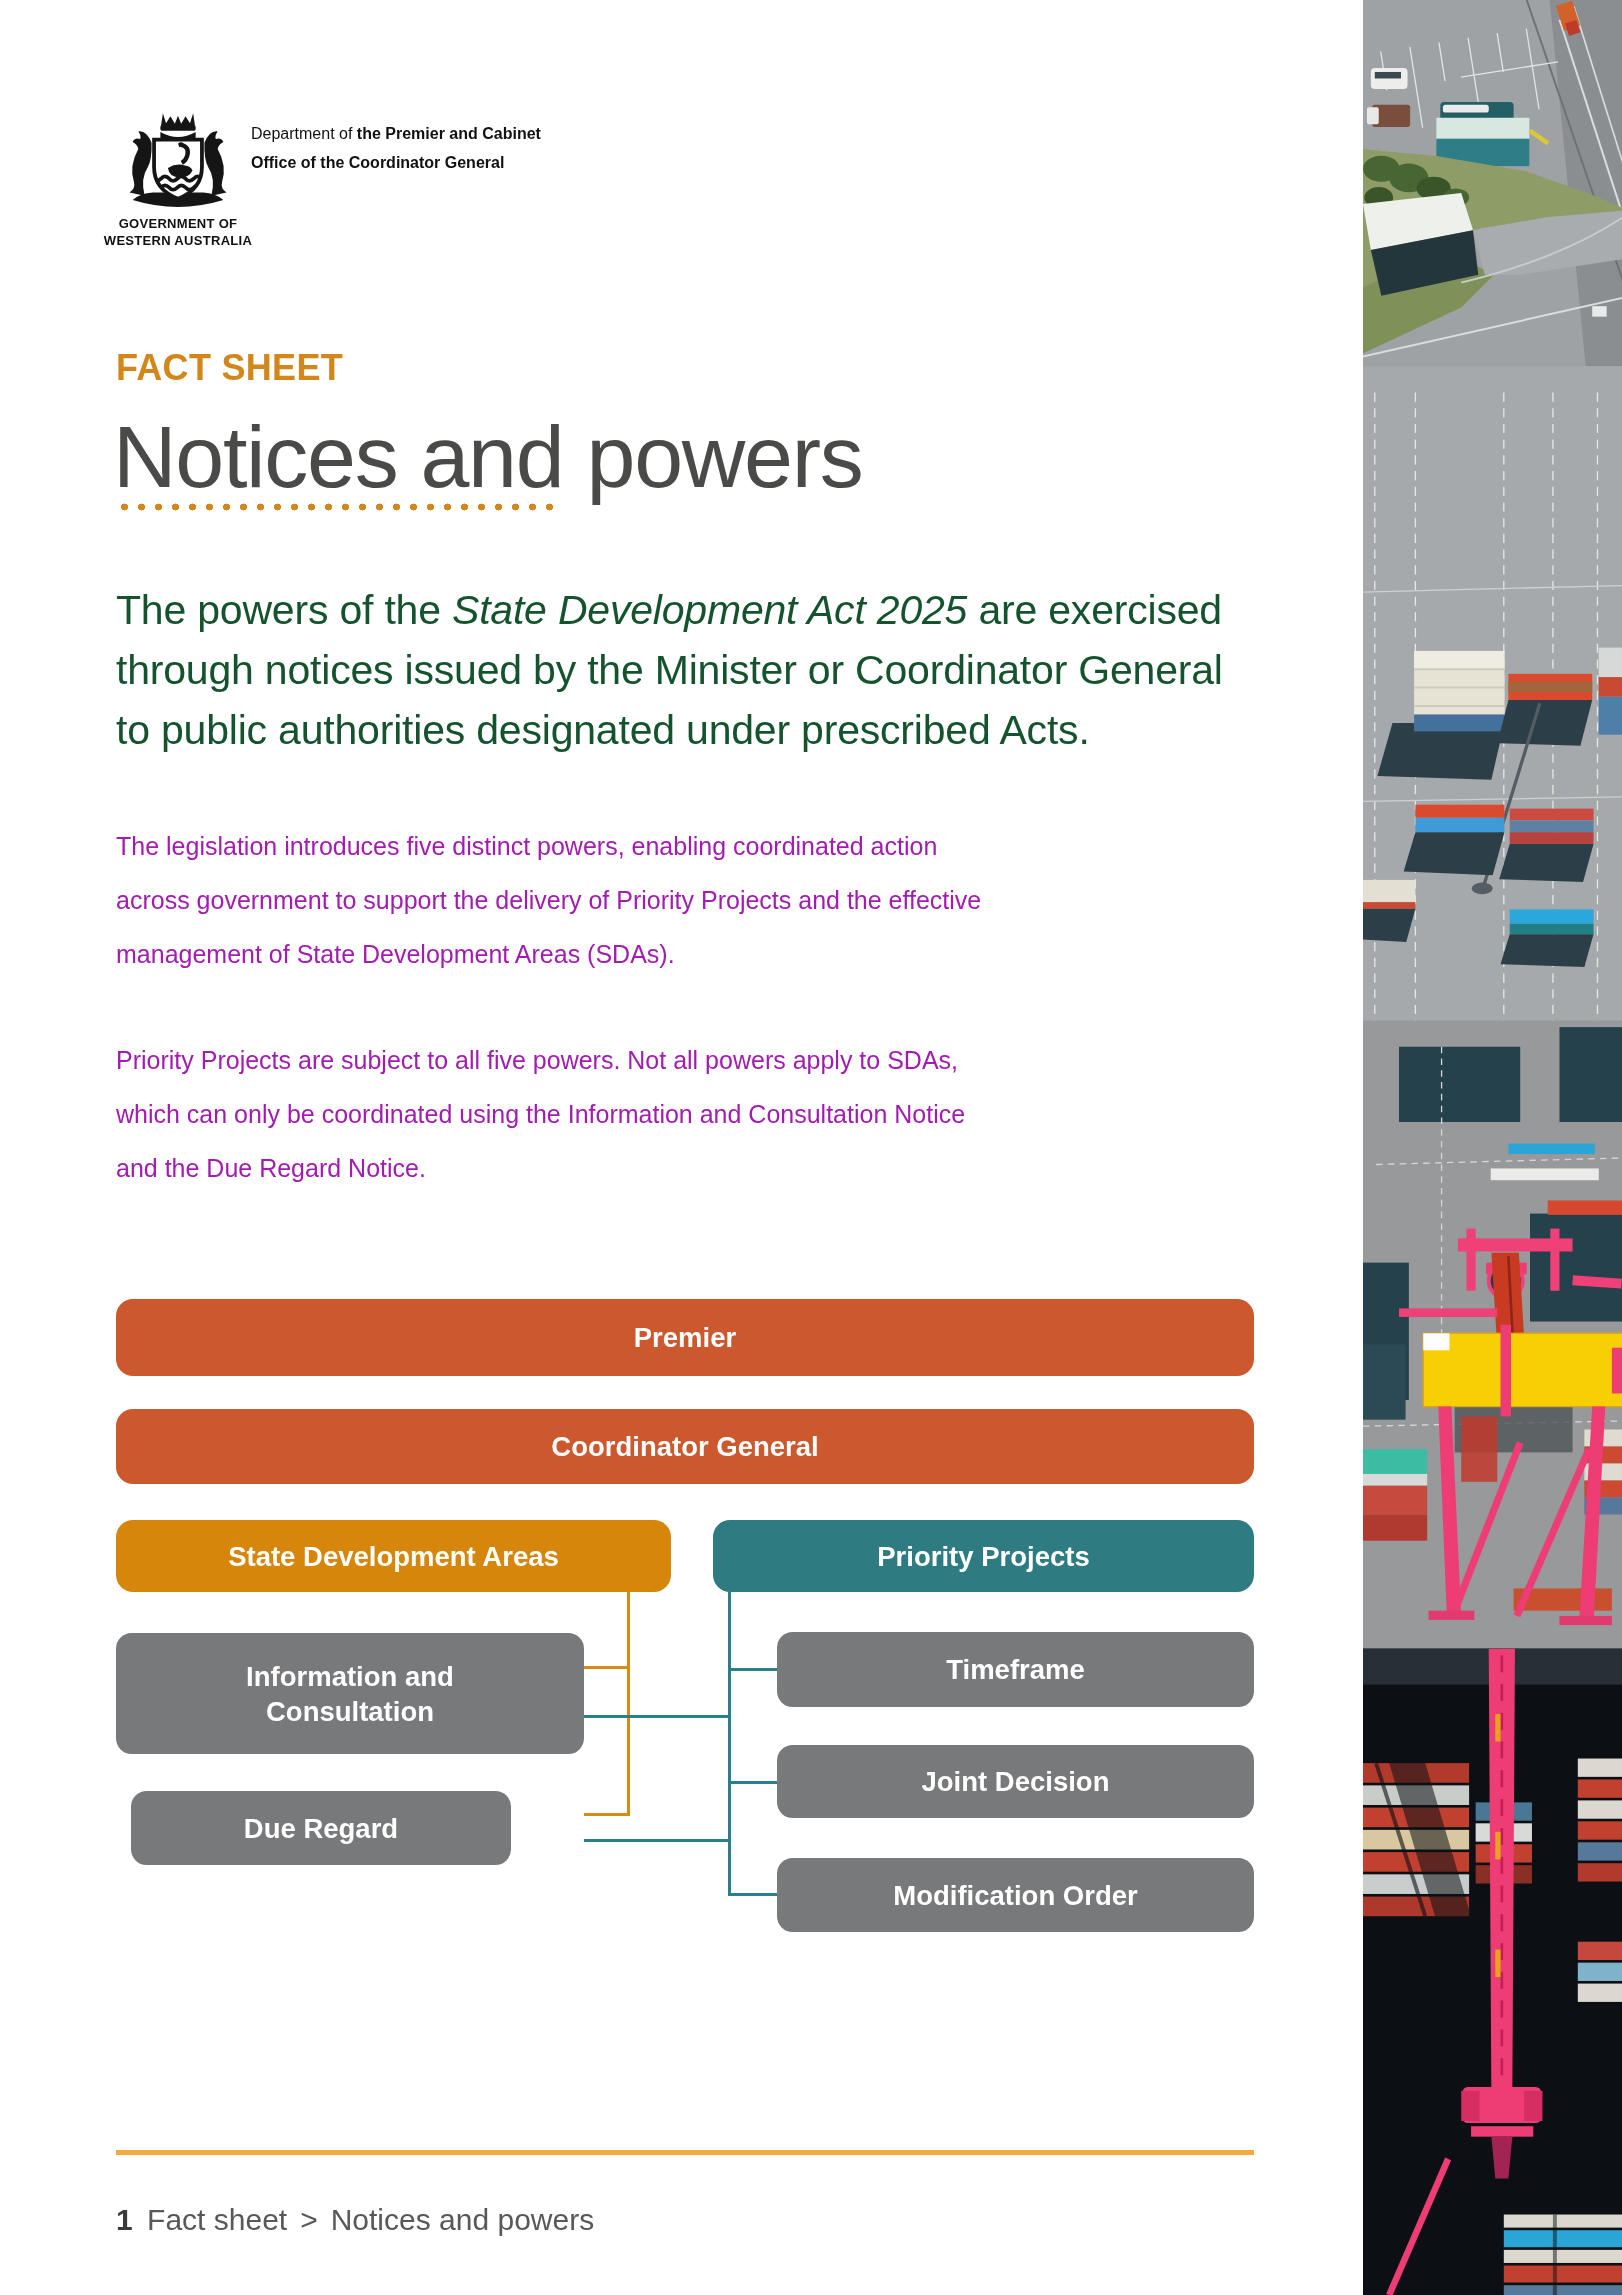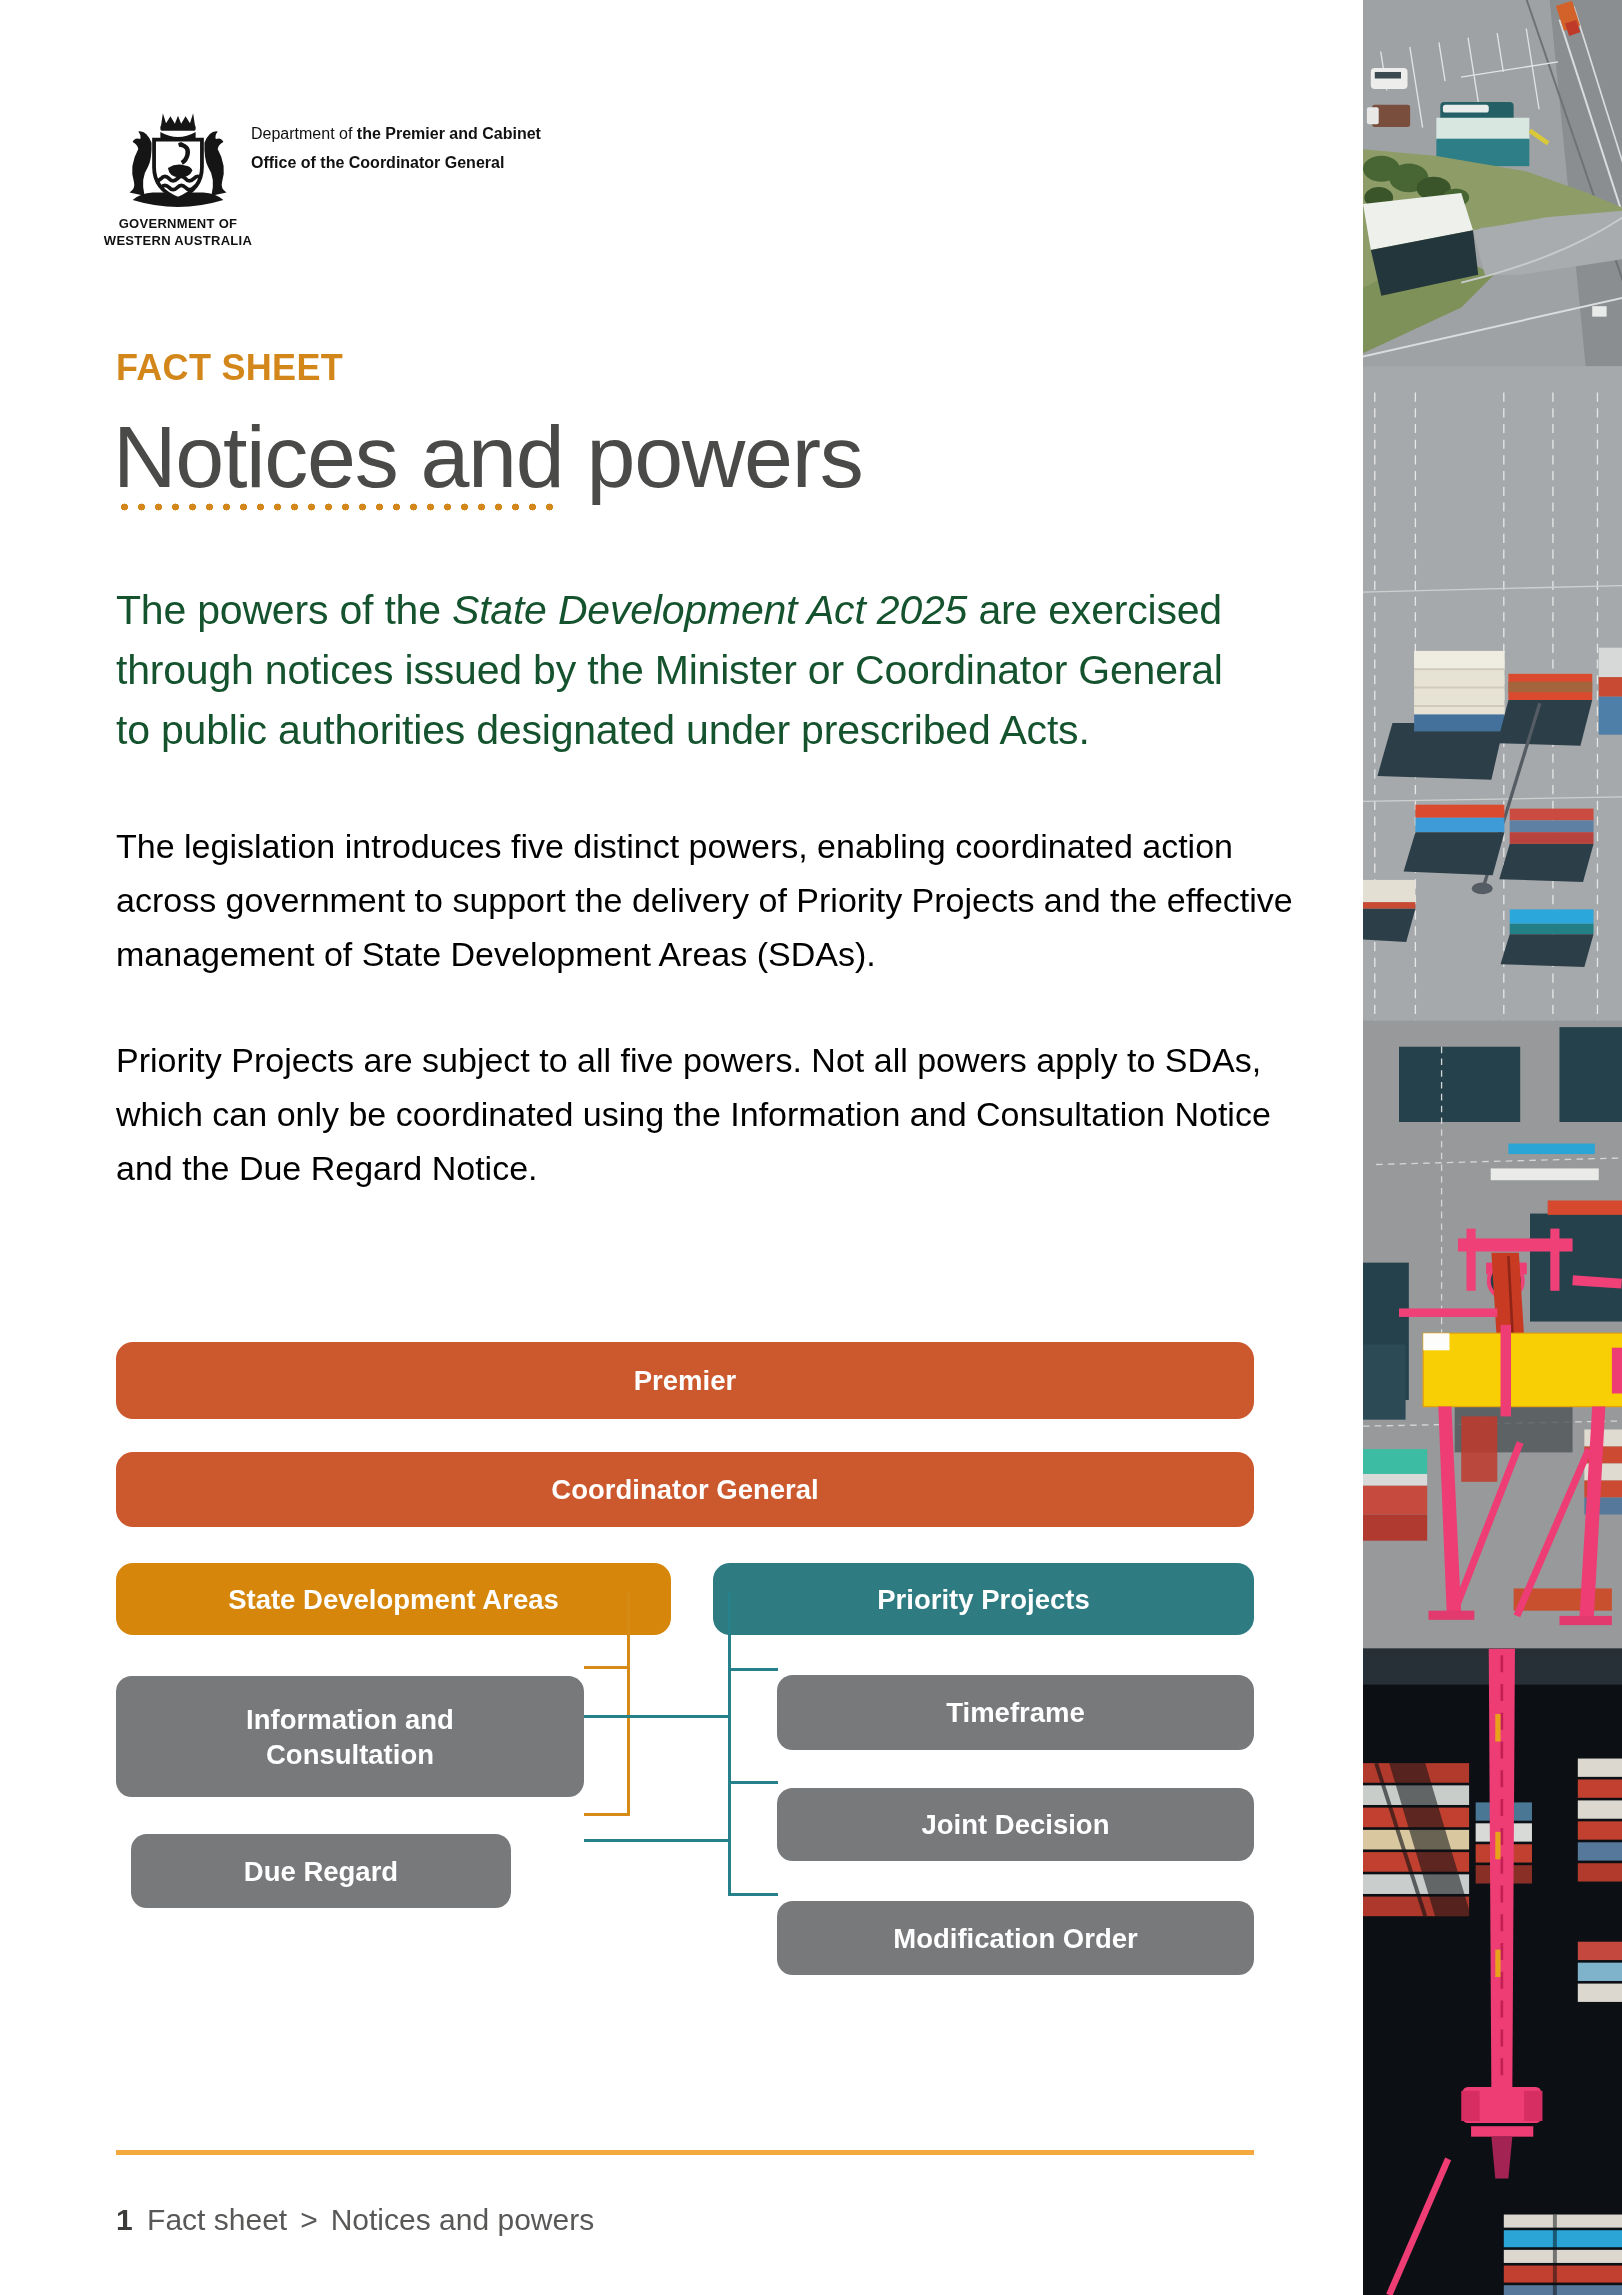--- a/index.html
+++ b/index.html
@@ -18,27 +18,27 @@
 
   
   .eyebrow{left:116px;top:347px;font-size:36px;font-weight:bold;color:#D3871B;letter-spacing:0.3px;}
   .h1{left:113px;top:406px;font-size:88px;font-weight:300;color:#4A4A49;letter-spacing:-1.3px;}
   .dots{left:116px;top:503px;width:442px;height:7.9px;
     background-image:radial-gradient(circle,#D3871B 3.3px,rgba(0,0,0,0) 3.6px);
     background-size:17px 7.9px;background-repeat:repeat-x;background-position:0 50%;}
 
   
   .lead{left:116px;top:580px;font-size:41px;line-height:60px;color:#14532d;letter-spacing:-0.2px;}
-  .para{left:116px;font-size:34px;line-height:54px;color:#000000;}
+  .para{left:116px;font-size:25px;line-height:54px;color:#a21caf;}
   .p2{top:819px;} .p3{top:1033px;}
   .line{white-space:nowrap;}
 
   
   .box{position:absolute;display:flex;flex-direction:column;align-items:center;justify-content:center;
-    color:#fff;font-weight:bold;font-size:27.5px;border-radius:17px;text-align:center;line-height:35px;margin-top:43px;}
+    color:#fff;font-weight:bold;font-size:27.5px;border-radius:17px;text-align:center;line-height:35px;}
   .terracotta{background:#CC582E;}
   .amber{background:#D6870B;}
   .tealbox{background:#2E7C82;}
   .greybox{background:#78797B;border-radius:15.7px;}
   .conn{position:absolute;}
   .conn.orange{background:#D78A15;}
   .conn.teal{background:#27818A;}
 
   
   .rule{left:116px;top:2150px;width:1138px;height:4.6px;background:#F5A83D;}

